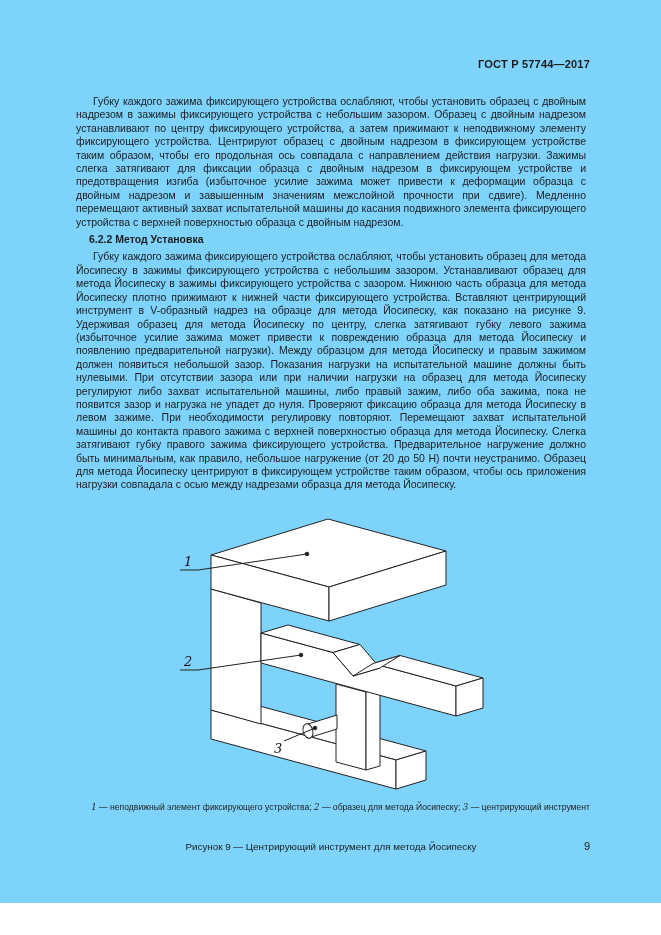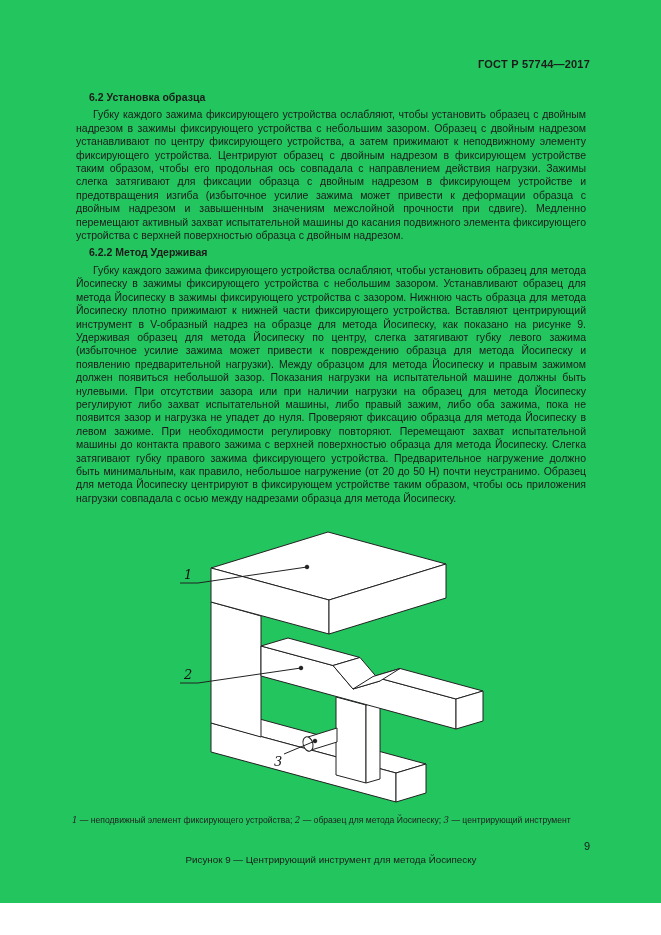--- a/index.html
+++ b/index.html
@@ -1,21 +1,21 @@
 <!DOCTYPE html>
 <html lang="ru"><head>
 <meta charset="utf-8">
 <style>
   * { box-sizing: border-box; }
   html, body { margin: 0; padding: 0; background: #ffffff; }
   .page {
     position: relative;
     width: 661px;
     height: 903px;
-    background: #22c55e;
+    background: #7dd3fc;
     overflow: hidden;
     font-family: "Liberation Sans", sans-serif;
     color: #1b1b1b;
   }
   .running-head {
     position: absolute;
     top: 58px;
     left: 72px;
     width: 518px;
     text-align: right;
@@ -40,21 +40,21 @@
   }
   p.body-par {
     margin: 4px;
     text-align: justify;
     text-indent: 17px;
   }
   .figure { margin-top: 16px; }
   .figure svg { display: block; margin-left: 96px; }
   .figure-legend {
     margin-top: 2px;
-    text-align: left;
+    text-align: right;
     font-size: 8.6px;
     line-height: 11px;
     color: #222;
   }
   .figure-legend i { font-family: "DejaVu Serif", serif; font-style: italic; }
   .figure-caption {
     margin-top: 27px;
     text-align: center;
     font-size: 9.8px;
     color: #1b1b1b;
@@ -76,26 +76,25 @@
 </style>
 </head>
 <body>
 
 <div class="page">
 
   <div class="running-head">ГОСТ Р 57744—2017</div>
 
   <div class="content">
 
-    <h2 class="heading">6.2 Установка образца</h2>
 
 
     <p class="body-par">Губку каждого зажима фиксирующего устройства ослабляют, чтобы установить образец с двойным надрезом в зажимы фиксирующего устройства с небольшим зазором. Образец с двойным надрезом устанавливают по центру фиксирующего устройства, а затем прижимают к неподвижному элементу фиксирующего устройства. Центрируют образец с двойным надрезом в фиксирующем устройстве таким образом, чтобы его продольная ось совпадала с направлением действия нагрузки. Зажимы слегка затягивают для фиксации образца с двойным надрезом в фиксирующем устройстве и предотвращения изгиба (избыточное усилие зажима может привести к деформации образца с двойным надрезом и завышенным значениям межслойной прочности при сдвиге). Медленно перемещают активный захват испытательной машины до касания подвижного элемента фиксирующего устройства с верхней поверхностью образца с двойным надрезом.</p>
 
-    <h3 class="heading">6.2.2 Метод Удерживая</h3>
+    <h3 class="heading">6.2.2 Метод Установка</h3>
 
     <p class="body-par">Губку каждого зажима фиксирующего устройства ослабляют, чтобы установить образец для метода Йосипеску в зажимы фиксирующего устройства с небольшим зазором. Устанавливают образец для метода Йосипеску в зажимы фиксирующего устройства с зазором. Нижнюю часть образца для метода Йосипеску плотно прижимают к нижней части фиксирующего устройства. Вставляют центрирующий инструмент в V-образный надрез на образце для метода Йосипеску, как показано на рисунке 9. Удерживая образец для метода Йосипеску по центру, слегка затягивают губку левого зажима (избыточное усилие зажима может привести к повреждению образца для метода Йосипеску и появлению предварительной нагрузки). Между образцом для метода Йосипеску и правым зажимом должен появиться небольшой зазор. Показания нагрузки на испытательной машине должны быть нулевыми. При отсутствии зазора или при наличии нагрузки на образец для метода Йосипеску регулируют либо захват испытательной машины, либо правый зажим, либо оба зажима, пока не появится зазор и нагрузка не упадет до нуля. Проверяют фиксацию образца для метода Йосипеску в левом зажиме. При необходимости регулировку повторяют. Перемещают захват испытательной машины до контакта правого зажима с верхней поверхностью образца для метода Йосипеску. Слегка затягивают губку правого зажима фиксирующего устройства. Предварительное нагружение должно быть минимальным, как правило, небольшое нагружение (от 20 до 50 Н) почти неустранимо. Образец для метода Йосипеску центрируют в фиксирующем устройстве таким образом, чтобы ось приложения нагрузки совпадала с осью между надрезами образца для метода Йосипеску.</p>
 
     <div class="figure">
 
       <svg width="340" height="292" viewBox="0 0 340 292" xmlns="http://www.w3.org/2000/svg">
 
         <g fill="#ffffff" stroke="#222222" stroke-width="1" stroke-linejoin="round">
 
           <path d="M43,202 L228,252 L258,243 L73,193 Z"></path>

